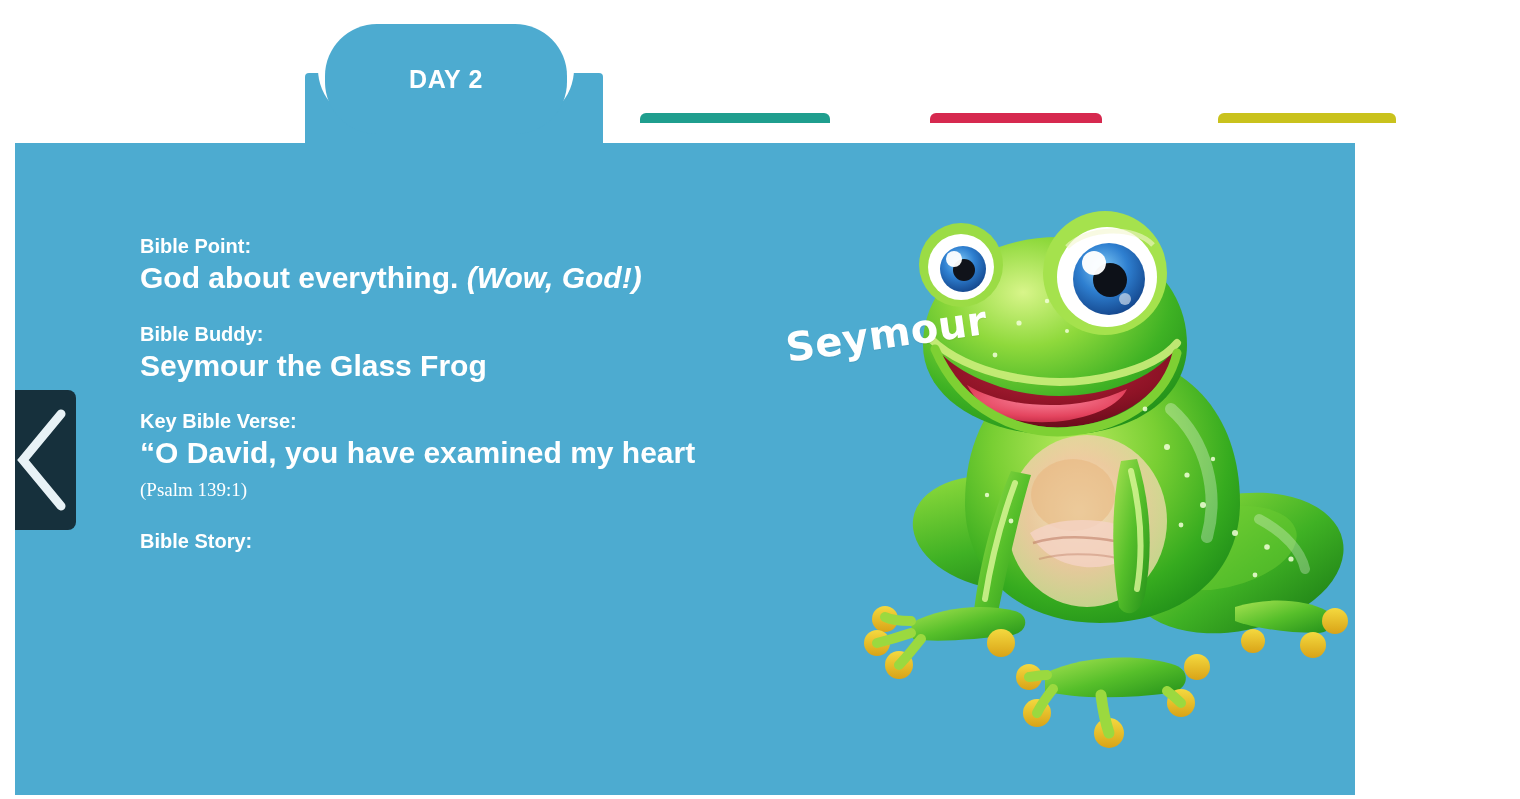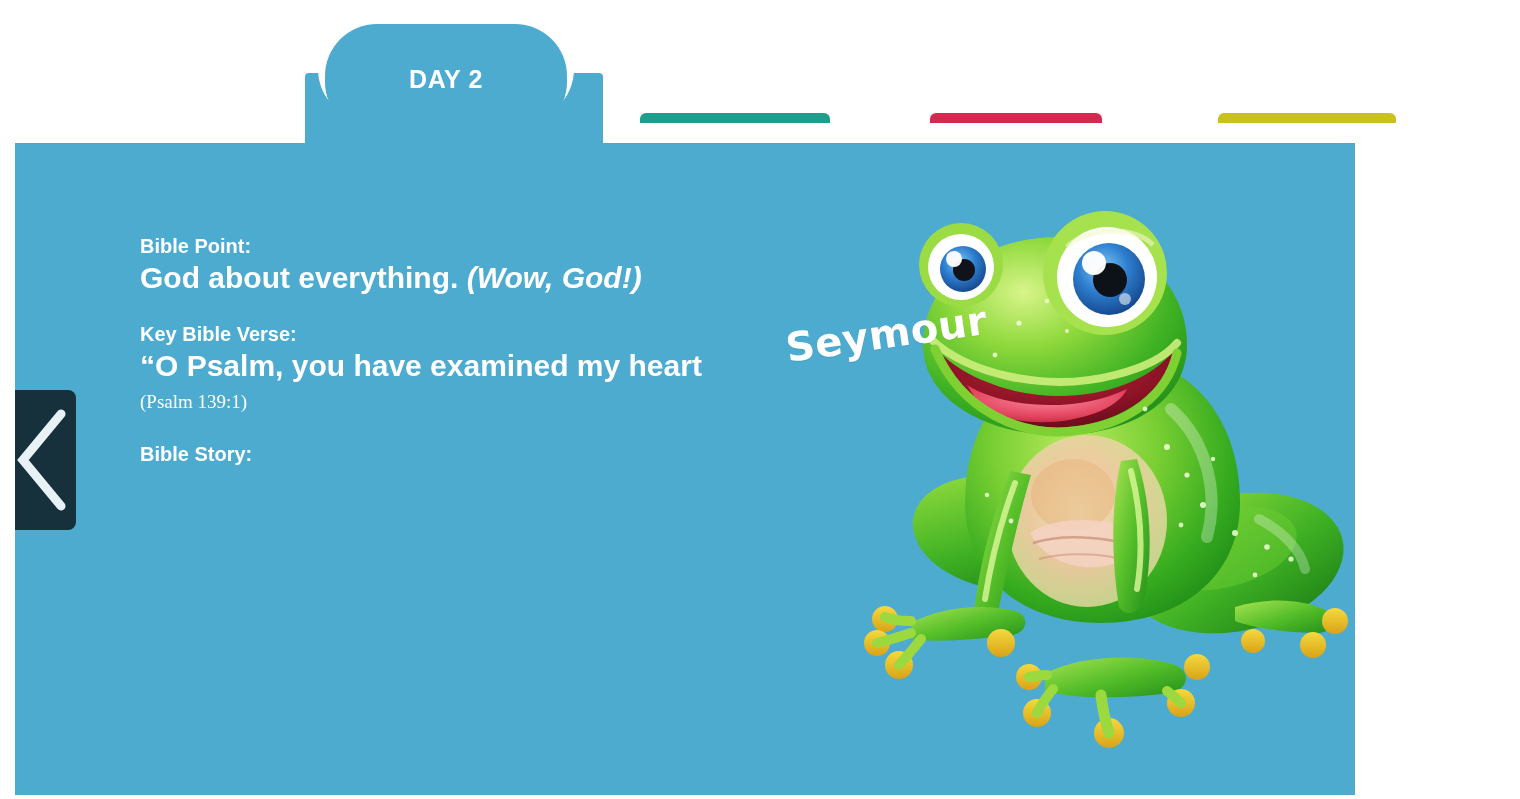--- a/index.html
+++ b/index.html
@@ -188,25 +188,29 @@
 
   <div class="panel">
 
     <div class="content">
 
       <div class="blk">
         <div class="label">Bible Point:</div>
         <div class="value"><span>God about everything.</span> <span class="em-paren">(Wow, God!)</span></div>
       </div>
 
+      <div class="blk">
+        <div class="label">Bible Buddy:</div>
+        <div class="value">Seymour the Glass Frog</div>
+      </div>
 
       <div class="blk">
         <div class="label">Key Bible Verse:</div>
         <div class="value">
-          <span class="verse-line">“O Psalm, you have examined my heart</span>
+          <span class="verse-line">“O David, you have examined my heart</span>
         </div>
         <div class="ref">(Psalm 139:1)</div>
       </div>
 
       <div class="blk">
         <div class="label">Bible Story:</div>
       </div>
 
     </div>
 

